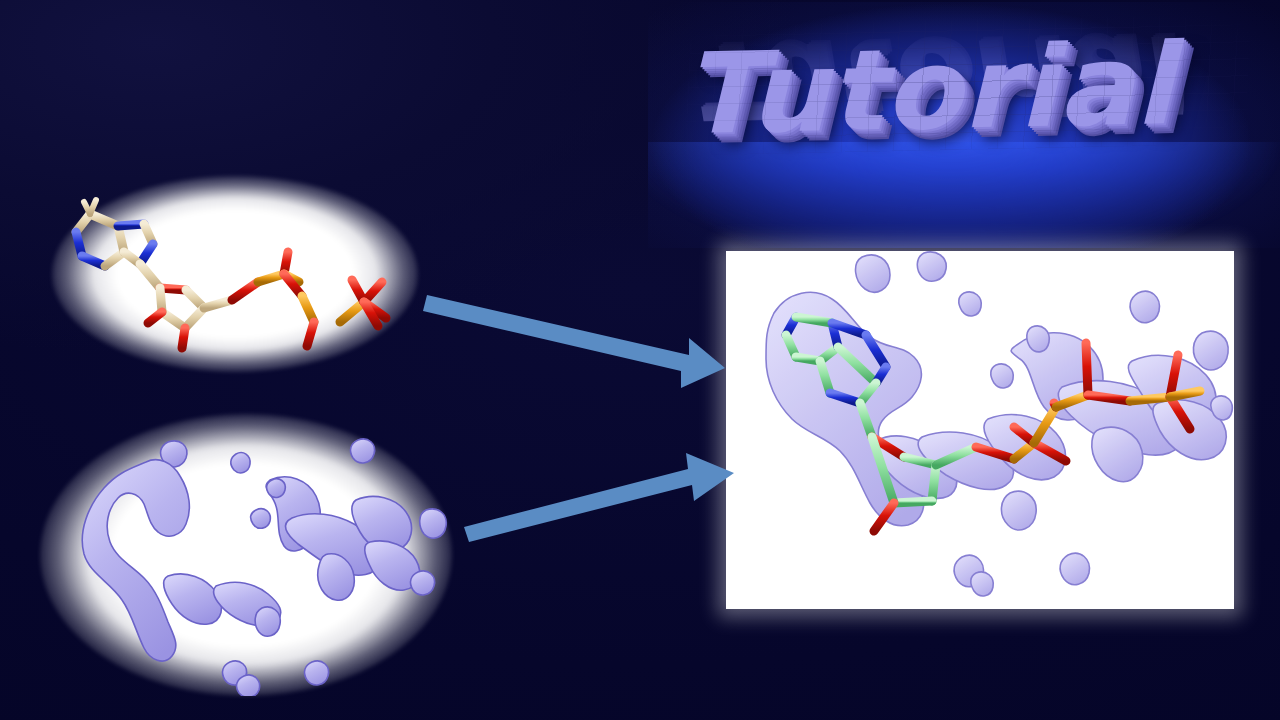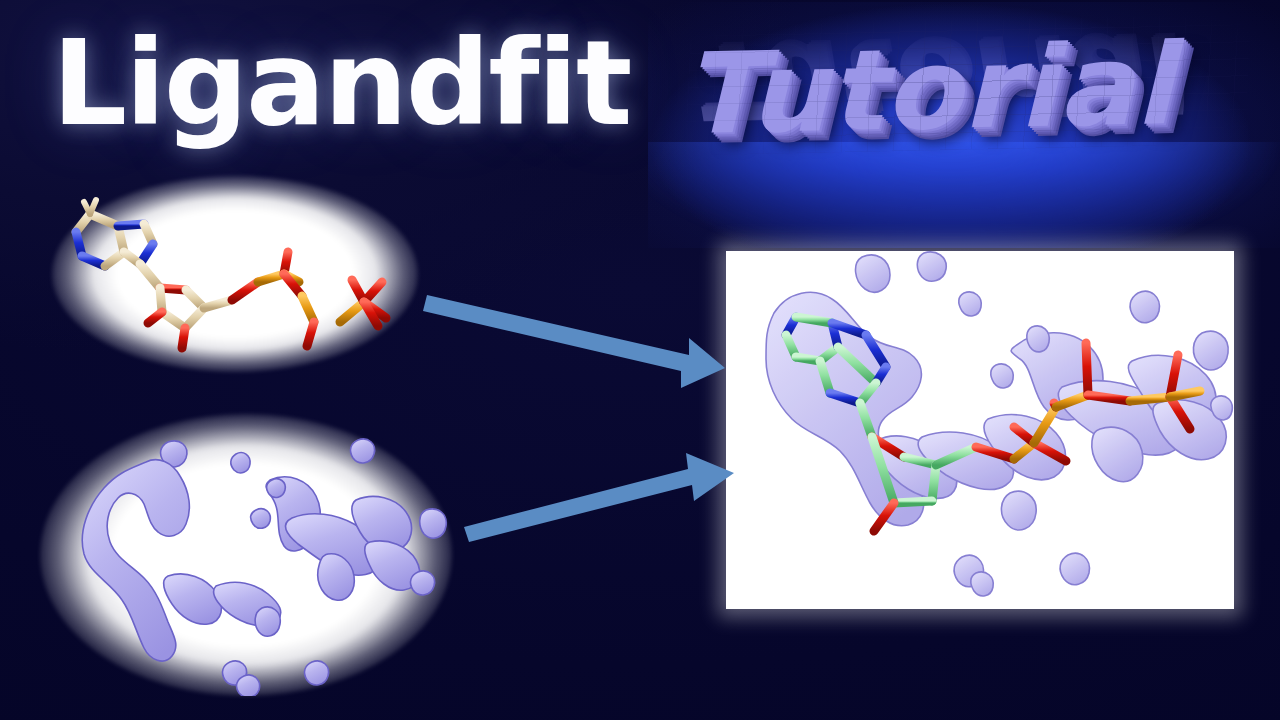--- a/index.html
+++ b/index.html
@@ -111,21 +111,20 @@
   #arrow-bottom{left:450px;top:445px;width:290px;height:100px;}
 
   
   .mol-svg{position:absolute;left:0;top:0;width:100%;height:100%;}
 </style>
 </head>
 <body>
 
 <div id="slide">
 
-  <div id="title">Ligandfit</div>
 
   <div id="tutorial-graphic">
     <div id="tutorial-glow"></div>
     <div id="tutorial-floor"></div>
     <div id="tutorial-reflection">Tutorial</div>
     <div id="tutorial-text">Tutorial</div>
     <div id="tutorial-brick"></div>
   </div>
 
   <div class="oval-panel" id="oval-ligand">

